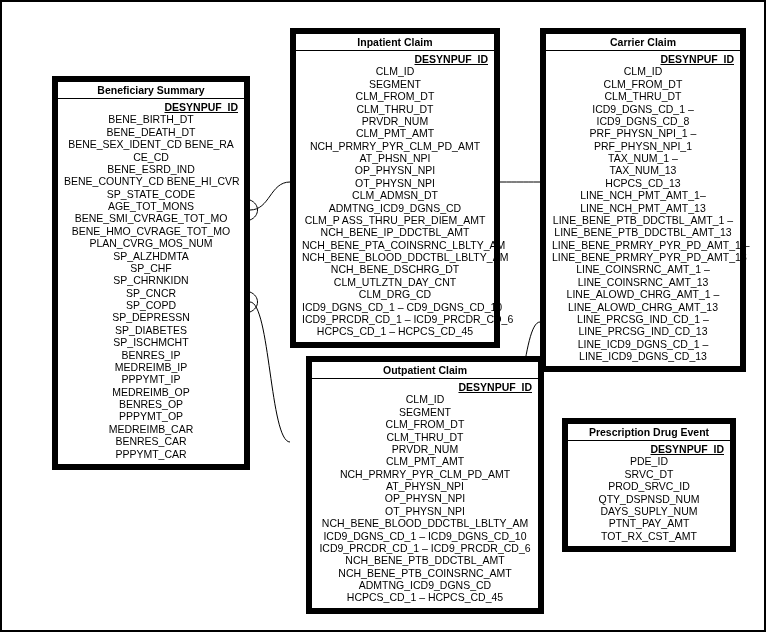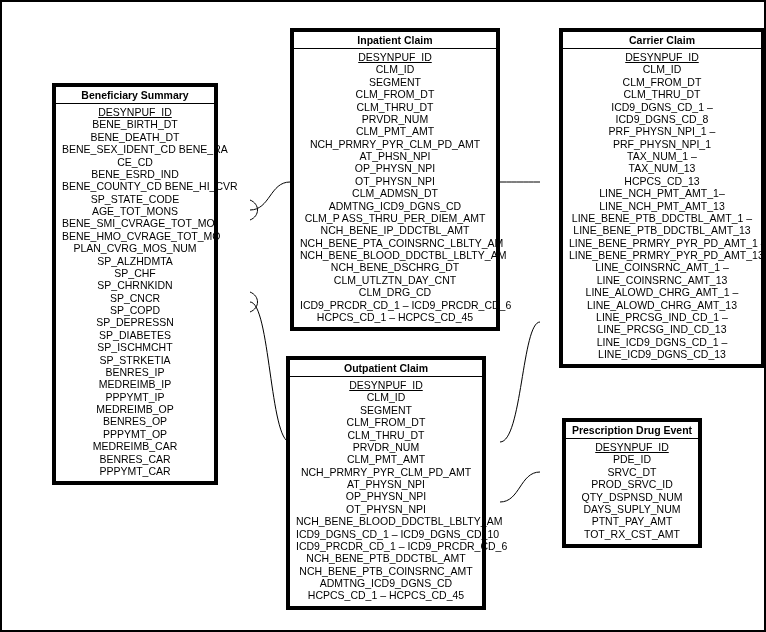--- a/index.html
+++ b/index.html
@@ -14,34 +14,35 @@
   }
   .canvas {
     position: relative;
     width: 766px;
     height: 632px;
     border: 2px solid #000;
     box-sizing: border-box;
   }
   .entity {
     position: absolute;
-    border: 4px solid #000000;
+    border: 6px solid #000000;
     background: #fff;
     box-sizing: border-box;
     text-align: center;
   }
   .entity .title {
     font-weight: bold;
     padding: 2px 4px 2px 4px;
     border-bottom: 1px solid #000;
   }
   .entity .pk {
-    font-weight: normal;
+    font-weight: bold;
     text-decoration: underline;
     padding: 2px 0 0 0;
+    text-align: right;
   }
   .entity .fields {
     padding: 0 6px 4px 6px;
     line-height: 1.18;
   }
   .entity .field {
     white-space: nowrap;
   }
   svg.connectors {
     position: absolute;
@@ -70,21 +71,21 @@
     <path d="M248 300 C 268 300, 268 440, 288 440"></path>
     <path d="M248 290 C 258 294, 258 306, 248 310"></path>
 
     <path d="M498 180 C 518 180, 518 180, 538 180"></path>
 
     <path d="M498 440 C 520 440, 520 320, 538 320"></path>
 
     <path d="M498 500 C 518 500, 518 470, 538 470"></path>
   </svg>
 
-  <div class="entity" style="left:50px; top:81px; width:166px;">
+  <div class="entity" style="left:50px; top:74px; width:198px;">
     <div class="title">Beneficiary Summary</div>
     <div class="fields">
       <div class="pk">DESYNPUF_ID</div>
       <div>
           <div class="field">BENE_BIRTH_DT</div>
           <div class="field">BENE_DEATH_DT</div>
           <div class="field">BENE_SEX_IDENT_CD BENE_RA</div>
           <div class="field">CE_CD</div>
           <div class="field">BENE_ESRD_IND</div>
           <div class="field">BENE_COUNTY_CD BENE_HI_CVR</div>
@@ -94,21 +95,20 @@
           <div class="field">BENE_HMO_CVRAGE_TOT_MO</div>
           <div class="field">PLAN_CVRG_MOS_NUM</div>
           <div class="field">SP_ALZHDMTA</div>
           <div class="field">SP_CHF</div>
           <div class="field">SP_CHRNKIDN</div>
           <div class="field">SP_CNCR</div>
           <div class="field">SP_COPD</div>
           <div class="field">SP_DEPRESSN</div>
           <div class="field">SP_DIABETES</div>
           <div class="field">SP_ISCHMCHT</div>
-          <div class="field">SP_STRKETIA</div>
           <div class="field">BENRES_IP</div>
           <div class="field">MEDREIMB_IP</div>
           <div class="field">PPPYMT_IP</div>
           <div class="field">MEDREIMB_OP</div>
           <div class="field">BENRES_OP</div>
           <div class="field">PPPYMT_OP</div>
           <div class="field">MEDREIMB_CAR</div>
           <div class="field">BENRES_CAR</div>
           <div class="field">PPPYMT_CAR</div>
         </div>
@@ -132,27 +132,28 @@
           <div class="field">OT_PHYSN_NPI</div>
           <div class="field">CLM_ADMSN_DT</div>
           <div class="field">ADMTNG_ICD9_DGNS_CD</div>
           <div class="field">CLM_P ASS_THRU_PER_DIEM_AMT</div>
           <div class="field">NCH_BENE_IP_DDCTBL_AMT</div>
           <div class="field">NCH_BENE_PTA_COINSRNC_LBLTY_AM</div>
           <div class="field">NCH_BENE_BLOOD_DDCTBL_LBLTY_AM</div>
           <div class="field">NCH_BENE_DSCHRG_DT</div>
           <div class="field">CLM_UTLZTN_DAY_CNT</div>
           <div class="field">CLM_DRG_CD</div>
+          <div class="field">ICD9_DGNS_CD_1 – CD9_DGNS_CD_10</div>
           <div class="field">ICD9_PRCDR_CD_1 – ICD9_PRCDR_CD_6</div>
           <div class="field">HCPCS_CD_1 – HCPCS_CD_45</div>
         </div>
     </div>
   </div>
 
-  <div class="entity" style="left:284px; top:354px; width:200px;">
+  <div class="entity" style="left:304px; top:354px; width:238px;">
     <div class="title">Outpatient Claim</div>
     <div class="fields">
       <div class="pk">DESYNPUF_ID</div>
       <div>
           <div class="field">CLM_ID</div>
           <div class="field">SEGMENT</div>
           <div class="field">CLM_FROM_DT</div>
           <div class="field">CLM_THRU_DT</div>
           <div class="field">PRVDR_NUM</div>
           <div class="field">CLM_PMT_AMT</div>
@@ -164,21 +165,21 @@
           <div class="field">ICD9_DGNS_CD_1 – ICD9_DGNS_CD_10</div>
           <div class="field">ICD9_PRCDR_CD_1 – ICD9_PRCDR_CD_6</div>
           <div class="field">NCH_BENE_PTB_DDCTBL_AMT</div>
           <div class="field">NCH_BENE_PTB_COINSRNC_AMT</div>
           <div class="field">ADMTNG_ICD9_DGNS_CD</div>
           <div class="field">HCPCS_CD_1 – HCPCS_CD_45</div>
         </div>
     </div>
   </div>
 
-  <div class="entity" style="left:538px; top:26px; width:206px;margin-left:19px;">
+  <div class="entity" style="left:538px; top:26px; width:206px;">
     <div class="title">Carrier Claim</div>
     <div class="fields">
       <div class="pk">DESYNPUF_ID</div>
       <div>
           <div class="field">CLM_ID</div>
           <div class="field">CLM_FROM_DT</div>
           <div class="field">CLM_THRU_DT</div>
           <div class="field">ICD9_DGNS_CD_1 –</div>
           <div class="field">ICD9_DGNS_CD_8</div>
           <div class="field">PRF_PHYSN_NPI_1 –</div>
@@ -197,21 +198,21 @@
           <div class="field">LINE_ALOWD_CHRG_AMT_1 –</div>
           <div class="field">LINE_ALOWD_CHRG_AMT_13</div>
           <div class="field">LINE_PRCSG_IND_CD_1 –</div>
           <div class="field">LINE_PRCSG_IND_CD_13</div>
           <div class="field">LINE_ICD9_DGNS_CD_1 –</div>
           <div class="field">LINE_ICD9_DGNS_CD_13</div>
         </div>
     </div>
   </div>
 
-  <div class="entity" style="left:560px; top:416px; width:140px;">
+  <div class="entity" style="left:560px; top:416px; width:174px;">
     <div class="title">Prescription Drug Event</div>
     <div class="fields">
       <div class="pk">DESYNPUF_ID</div>
       <div>
           <div class="field">PDE_ID</div>
           <div class="field">SRVC_DT</div>
           <div class="field">PROD_SRVC_ID</div>
           <div class="field">QTY_DSPNSD_NUM</div>
           <div class="field">DAYS_SUPLY_NUM</div>
           <div class="field">PTNT_PAY_AMT</div>

